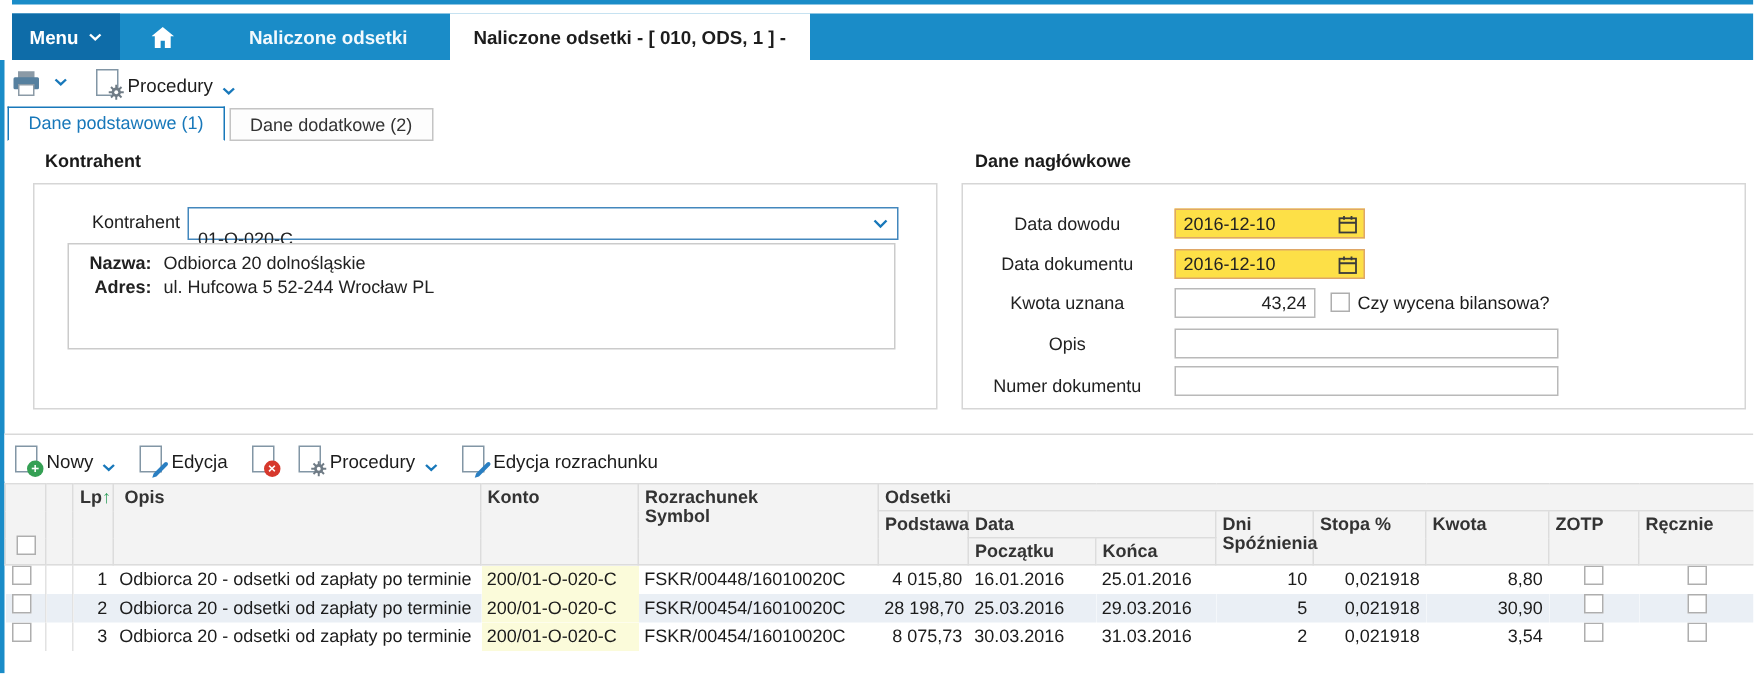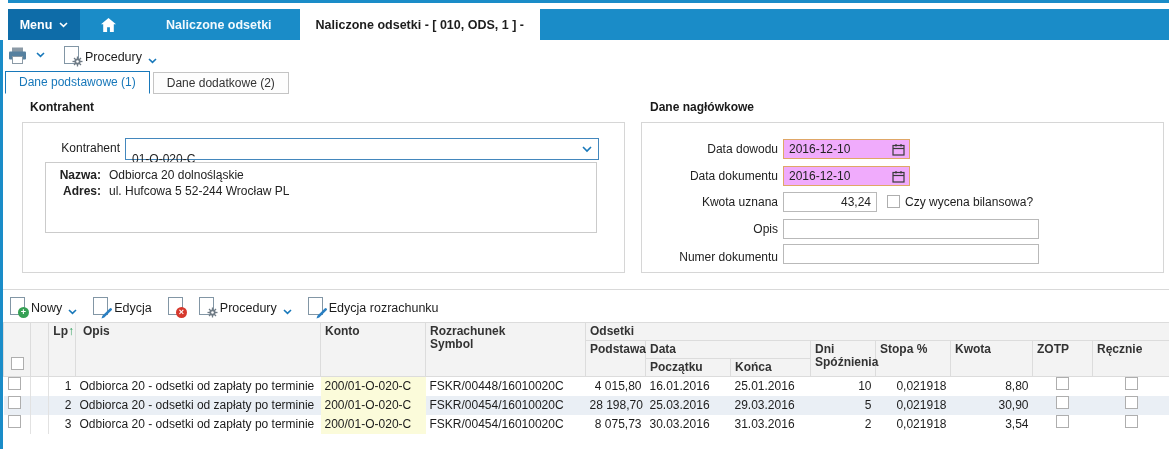--- a/index.html
+++ b/index.html
@@ -52,24 +52,24 @@
          background:#fff;display:flex;align-items:center;cursor:pointer;}
   .combo .val{flex:1;padding-left:6px;margin-top:20px;}
   .combo .chev{padding-right:6px;}
 
   .infobox{position:absolute;left:45px;top:162px;width:552px;height:71px;border:1px solid #cbcbcb;
            background:#fff;padding-top:4px;box-sizing:border-box;}
   .inforow{display:flex;height:16px;line-height:16px;}
   .inforow .il{width:55px;text-align:right;font-weight:bold;}
   .inforow .iv{padding-left:8px;}
 
-  .rlabel{position:absolute;left:645px;width:133px;text-align:right;white-space:nowrap;}
+  .rlabel{position:absolute;left:645px;width:133px;text-align:center;white-space:nowrap;}
   .field{position:absolute;background:#fff;border:1px solid #b9b9b9;height:18px;line-height:18px;
          box-sizing:content-box;}
-  .field.date{left:783px;width:125px;background:#f0abfc;border:1px solid #dfa767;
+  .field.date{left:783px;width:125px;background:#fde047;border:1px solid #dfa767;
               display:flex;align-items:center;}
   .field.date .val{flex:1;padding-left:5px;}
   .field.date .cal{padding-right:4px;display:flex;align-items:center;}
   .field.amount{left:783px;width:92px;text-align:right;padding-right:5px;width:87px;}
   .field.wide{left:783px;width:254px;}
 
   .cb{width:13px;height:13px;border:1px solid #aeaeae;background:#fff;display:inline-block;box-sizing:border-box;}
 
   
   .toolbar2{position:absolute;left:3px;right:0;top:289px;height:32px;border-top:1px solid #d9d9d9;

